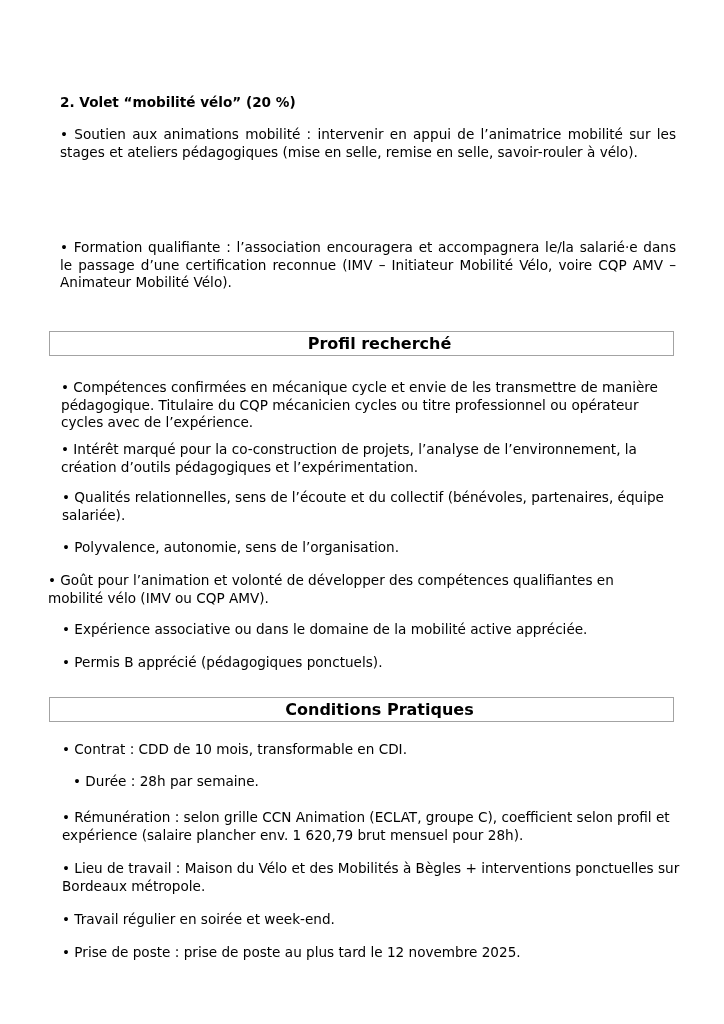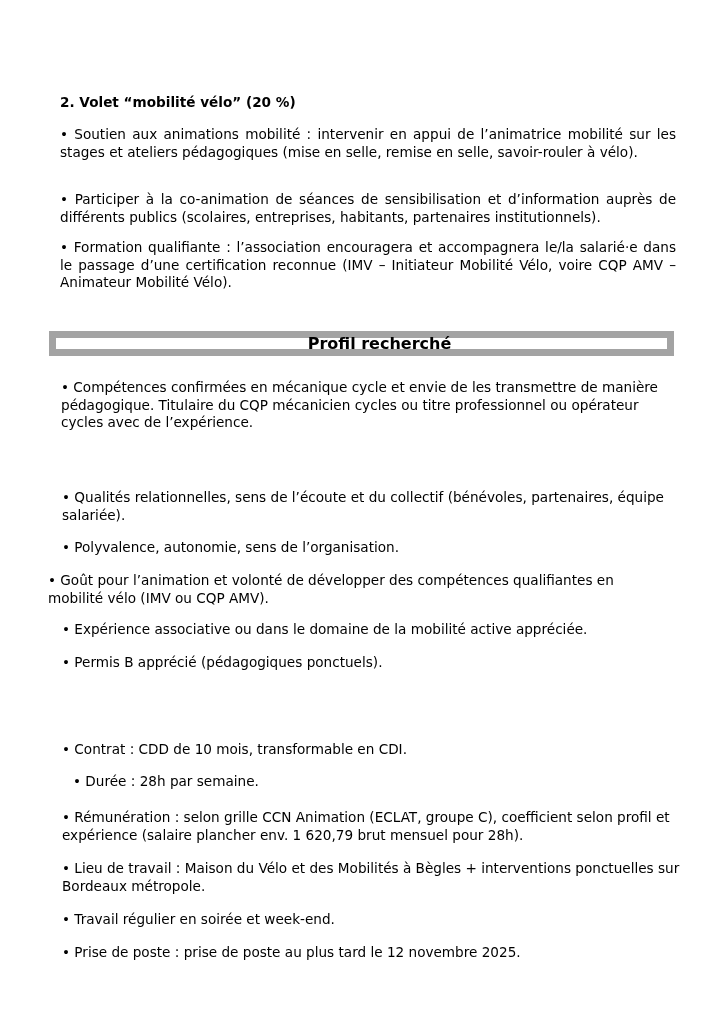--- a/index.html
+++ b/index.html
@@ -7,47 +7,50 @@
     width: 724px; height: 1024px; position: relative; overflow: hidden;
     font-family: "DejaVu Sans", sans-serif; color: #000; font-size: 13.6px;
   }
   .page { position: absolute; left: 0; top: 0; width: 724px; height: 1024px; margin-top: 32px; }
   .abs { position: absolute; }
   .heading { font-weight: bold; font-size: 13.6px; }
   .just { text-align: justify; line-height: 17.5px; }
   .para { line-height: 17.5px; }
   .box {
     position: absolute; left: 49px; width: 625px; height: 25px;
-    border: 7px solid #a3a3a3; box-sizing: border-box;
+    border: 1px solid #a3a3a3; box-sizing: border-box;
     display: flex; align-items: center; justify-content: center; padding-left: 36px;
   }
   .box-title { font-weight: bold; font-size: 16px; }
 </style>
 </head>
 <body>
 
 <div class="page">
 
   <div class="abs heading" style="left:60px; top:62px;">2. Volet “mobilité vélo” (20 %)</div>
 
   <div class="abs just" style="left:60px; top:94px; width:616px;">• Soutien aux animations mobilité : intervenir en appui de l’animatrice mobilité sur les stages et ateliers pédagogiques (mise en selle, remise en selle, savoir-rouler à vélo).</div>
-  <div class="abs just" style="left:60px; top:159px; width:616px;">• Participer à la co-animation de séances de sensibilisation et d’information auprès de différents publics (scolaires, entreprises, habitants, partenaires institutionnels).</div>
   <div class="abs just" style="left:60px; top:207px; width:616px;">• Formation qualifiante : l’association encouragera et accompagnera le/la salarié·e dans le passage d’une certification reconnue (IMV – Initiateur Mobilité Vélo, voire CQP AMV – Animateur Mobilité Vélo).</div>
 
   <div class="box" style="top:299px;">
     <span class="box-title">Profil recherché</span>
   </div>
 
   <div class="abs para" style="left:61px; top:347px; width:620px;"> • Compétences confirmées en mécanique cycle et envie de les transmettre de manière pédagogique. Titulaire du CQP mécanicien cycles ou titre professionnel ou opérateur cycles avec de l’expérience.</div>
+  <div class="abs para" style="left:61px; top:409px; width:620px;"> • Intérêt marqué pour la co-construction de projets, l’analyse de l’environnement, la création d’outils pédagogiques et l’expérimentation.</div>
   <div class="abs para" style="left:62px; top:457px; width:620px;"> • Qualités relationnelles, sens de l’écoute et du collectif (bénévoles, partenaires, équipe salariée).</div>
   <div class="abs para" style="left:62px; top:507px; width:620px;"> • Polyvalence, autonomie, sens de l’organisation.</div>
   <div class="abs para" style="left:48px; top:540px; width:620px;"> • Goût pour l’animation et volonté de développer des compétences qualifiantes en mobilité vélo (IMV ou CQP AMV).</div>
   <div class="abs para" style="left:62px; top:589px; width:620px;"> • Expérience associative ou dans le domaine de la mobilité active appréciée.</div>
   <div class="abs para" style="left:62px; top:622px; width:620px;"> • Permis B apprécié (pédagogiques ponctuels).</div>
 
+  <div class="box" style="top:665px;">
+    <span class="box-title">Conditions Pratiques</span>
+  </div>
 
   <div class="abs para" style="left:62px; top:709px; width:620px;"> • Contrat : CDD de 10 mois, transformable en CDI.</div>
   <div class="abs para" style="left:73px; top:741px; width:620px;"> • Durée : 28h par semaine.</div>
   <div class="abs para" style="left:62px; top:777px; width:620px;"> • Rémunération : selon grille CCN Animation (ECLAT, groupe C), coefficient selon profil et expérience (salaire plancher env. 1 620,79 brut mensuel pour 28h).</div>
   <div class="abs para" style="left:62px; top:828px; width:620px;"> • Lieu de travail : Maison du Vélo et des Mobilités à Bègles + interventions ponctuelles sur Bordeaux métropole.</div>
   <div class="abs para" style="left:62px; top:879px; width:620px;"> • Travail régulier en soirée et week-end.</div>
   <div class="abs para" style="left:62px; top:912px; width:620px;"> • Prise de poste : prise de poste au plus tard le 12 novembre 2025.</div>
 
 </div>
 

